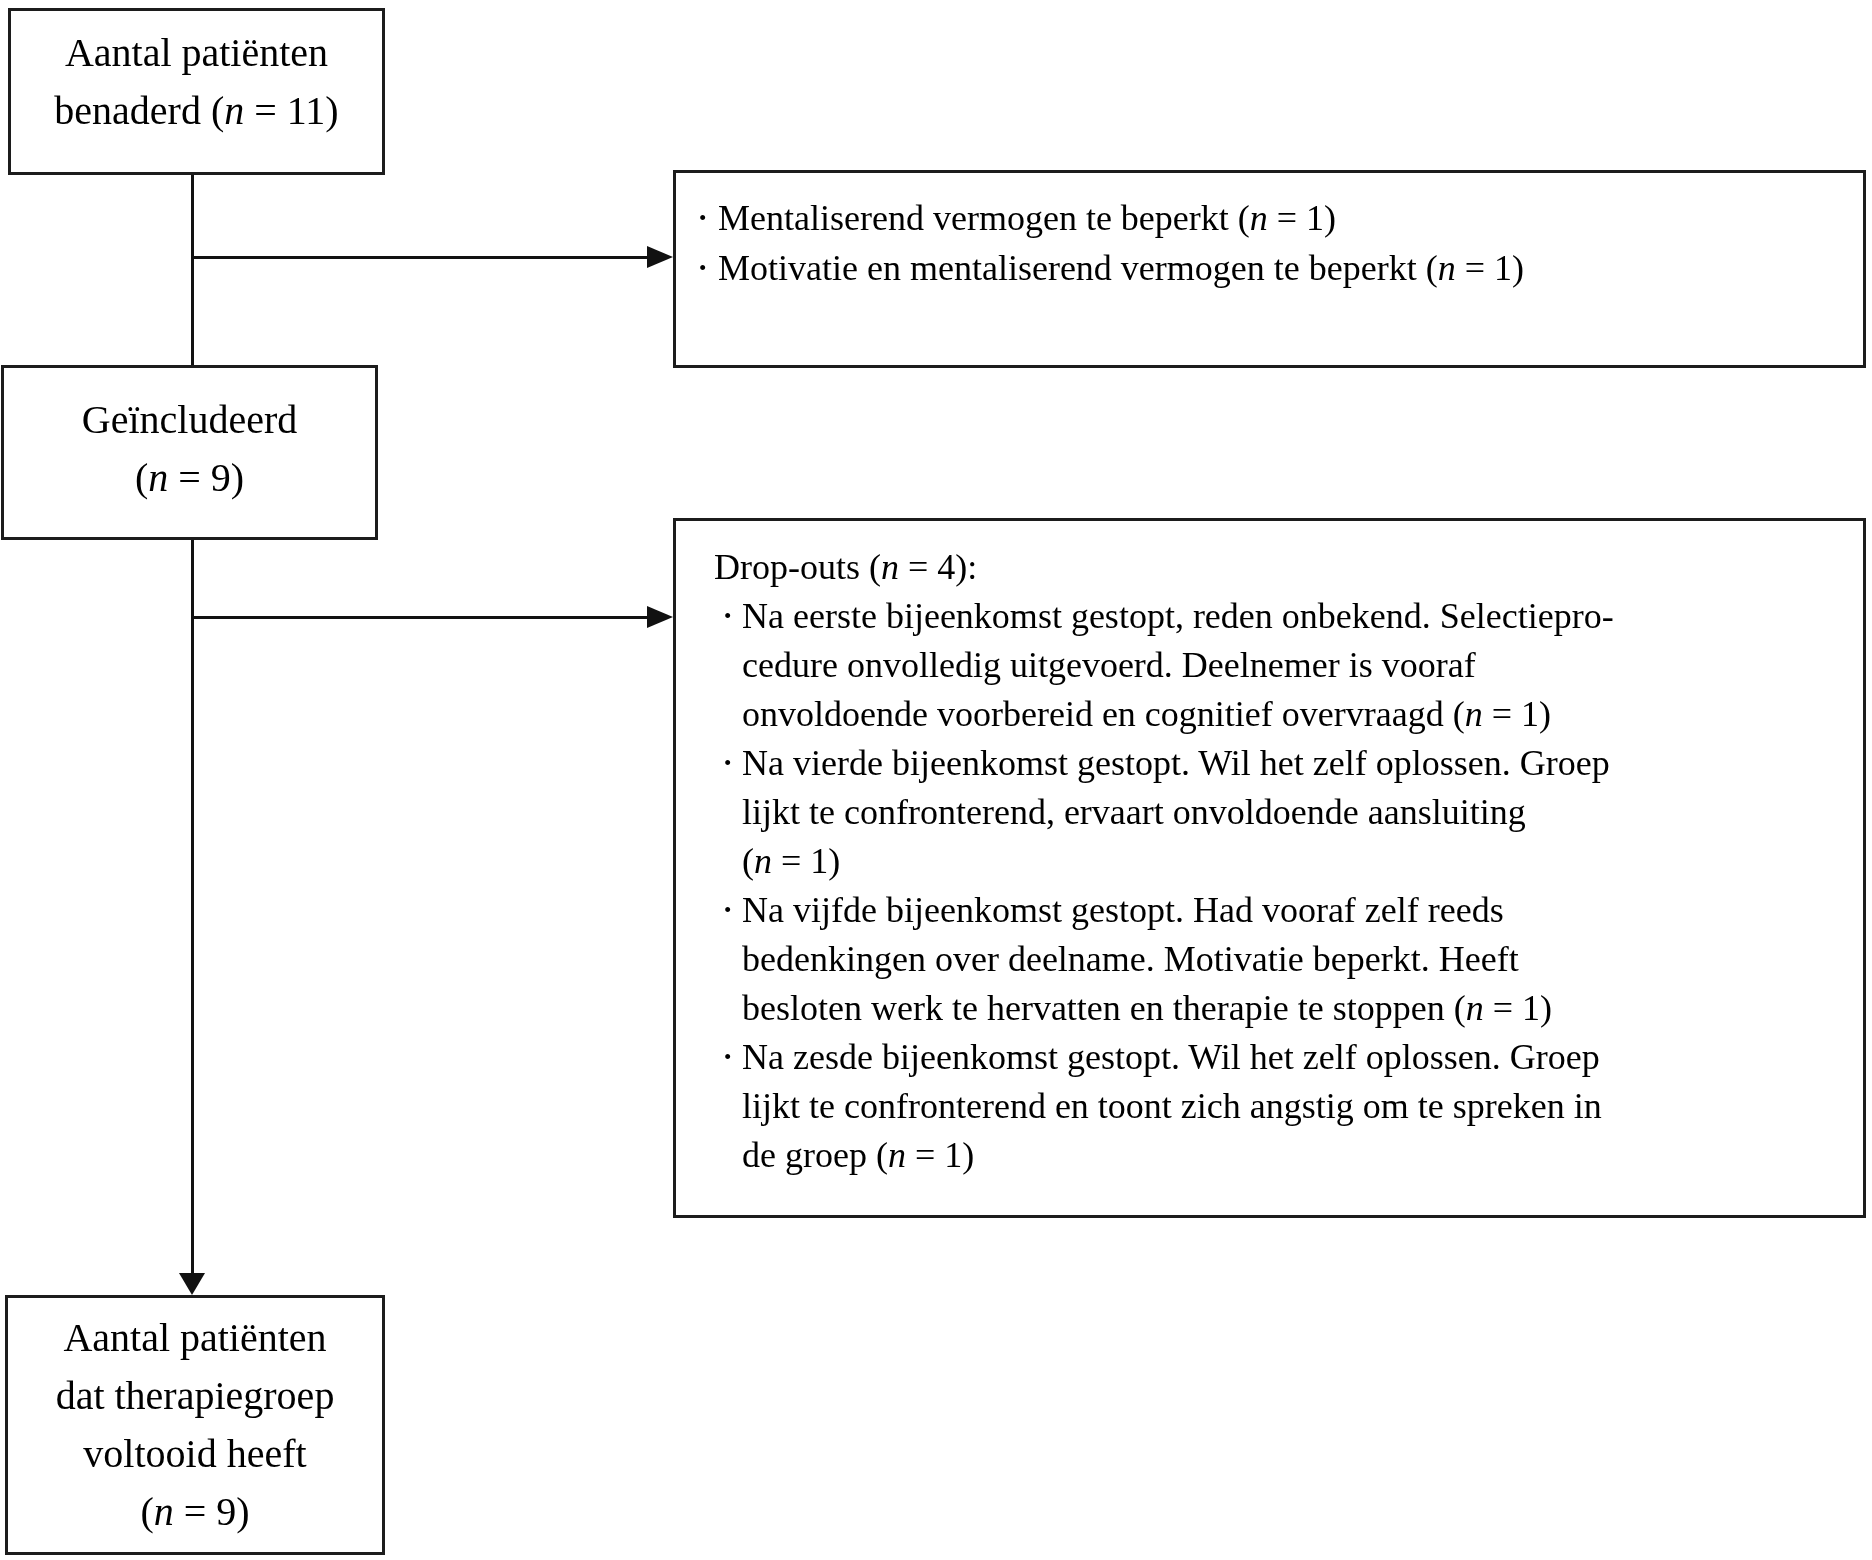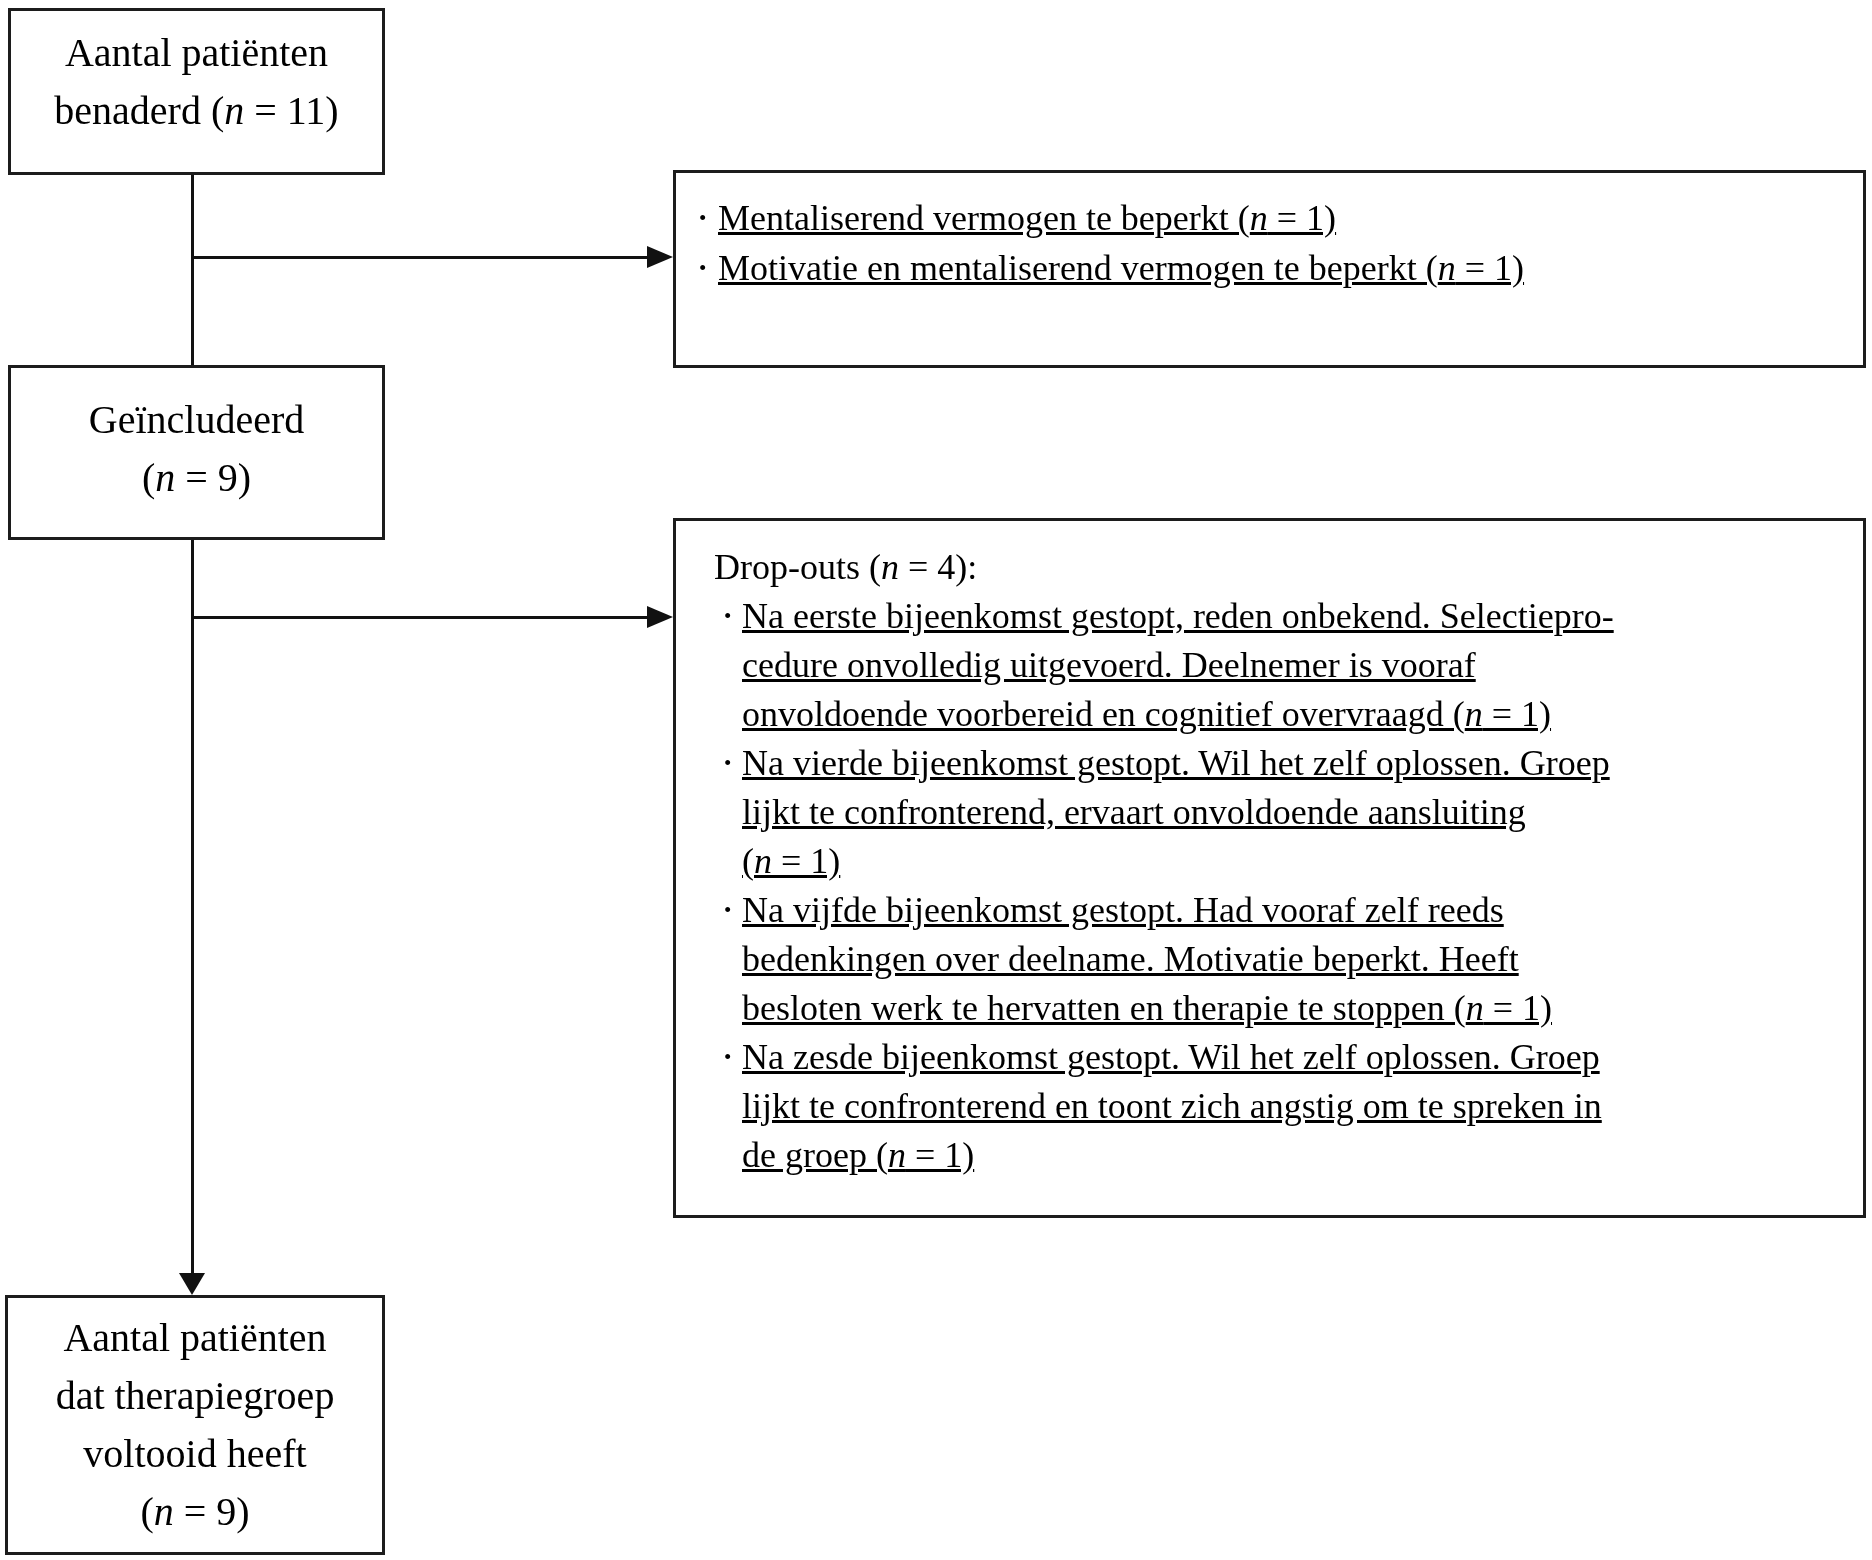--- a/index.html
+++ b/index.html
@@ -22,30 +22,30 @@
     display: flex;
     align-items: center;
     justify-content: center;
     text-align: center;
     font-size: 40px;
     line-height: 1.45;
     white-space: pre-line;
     font-family: Liberation Serif, serif;
   }
   #box-approached { left: 8px; top: 8px; width: 377px; height: 167px; padding-bottom: 20px; }
-  #box-included  { left: 8px; top: 365px; width: 377px; height: 175px; padding-bottom: 8px; }
+  #box-included  { left: 1px; top: 365px; width: 377px; height: 175px; padding-bottom: 8px; }
   #box-completed { left: 5px; top: 1295px; width: 380px; height: 260px; }
   .listbox { font-size: 36px; }
   #box-refused  { left: 673px; top: 170px; width: 1193px; height: 198px; padding: 20px 20px 0 18px; line-height: 50px; }
   #box-dropouts { left: 673px; top: 518px; width: 1193px; height: 700px; padding: 22px 24px 0 38px; line-height: 49px; }
   .bullet-row { display: flex; align-items: flex-start; }
   .bullet-dot { font-size: 21px; line-height: inherit; }
   #box-refused  .bullet-dot { flex: 0 0 24px; padding-left: 5px; }
   #box-dropouts .bullet-dot { flex: 0 0 28px; padding-left: 10px; }
-  .bullet-text { flex: 1; white-space: pre-line; text-decoration: underline; }
+  .bullet-text { flex: 1; white-space: pre-line; }
   .vline, .hline { position: absolute; background: #111111; }
   #vline-top      { left: 191px; top: 175px; width: 3px; height: 190px; }
   #vline-bottom   { left: 191px; top: 540px; width: 3px; height: 737px; }
   #hline-refused  { left: 192px; top: 256px; width: 455px; height: 3px; }
   #hline-dropouts { left: 192px; top: 616px; width: 455px; height: 3px; }
   .arrow-right {
     position: absolute; width: 0; height: 0;
     border-top: 11px solid transparent;
     border-bottom: 11px solid transparent;
     border-left: 26px solid #111111;

